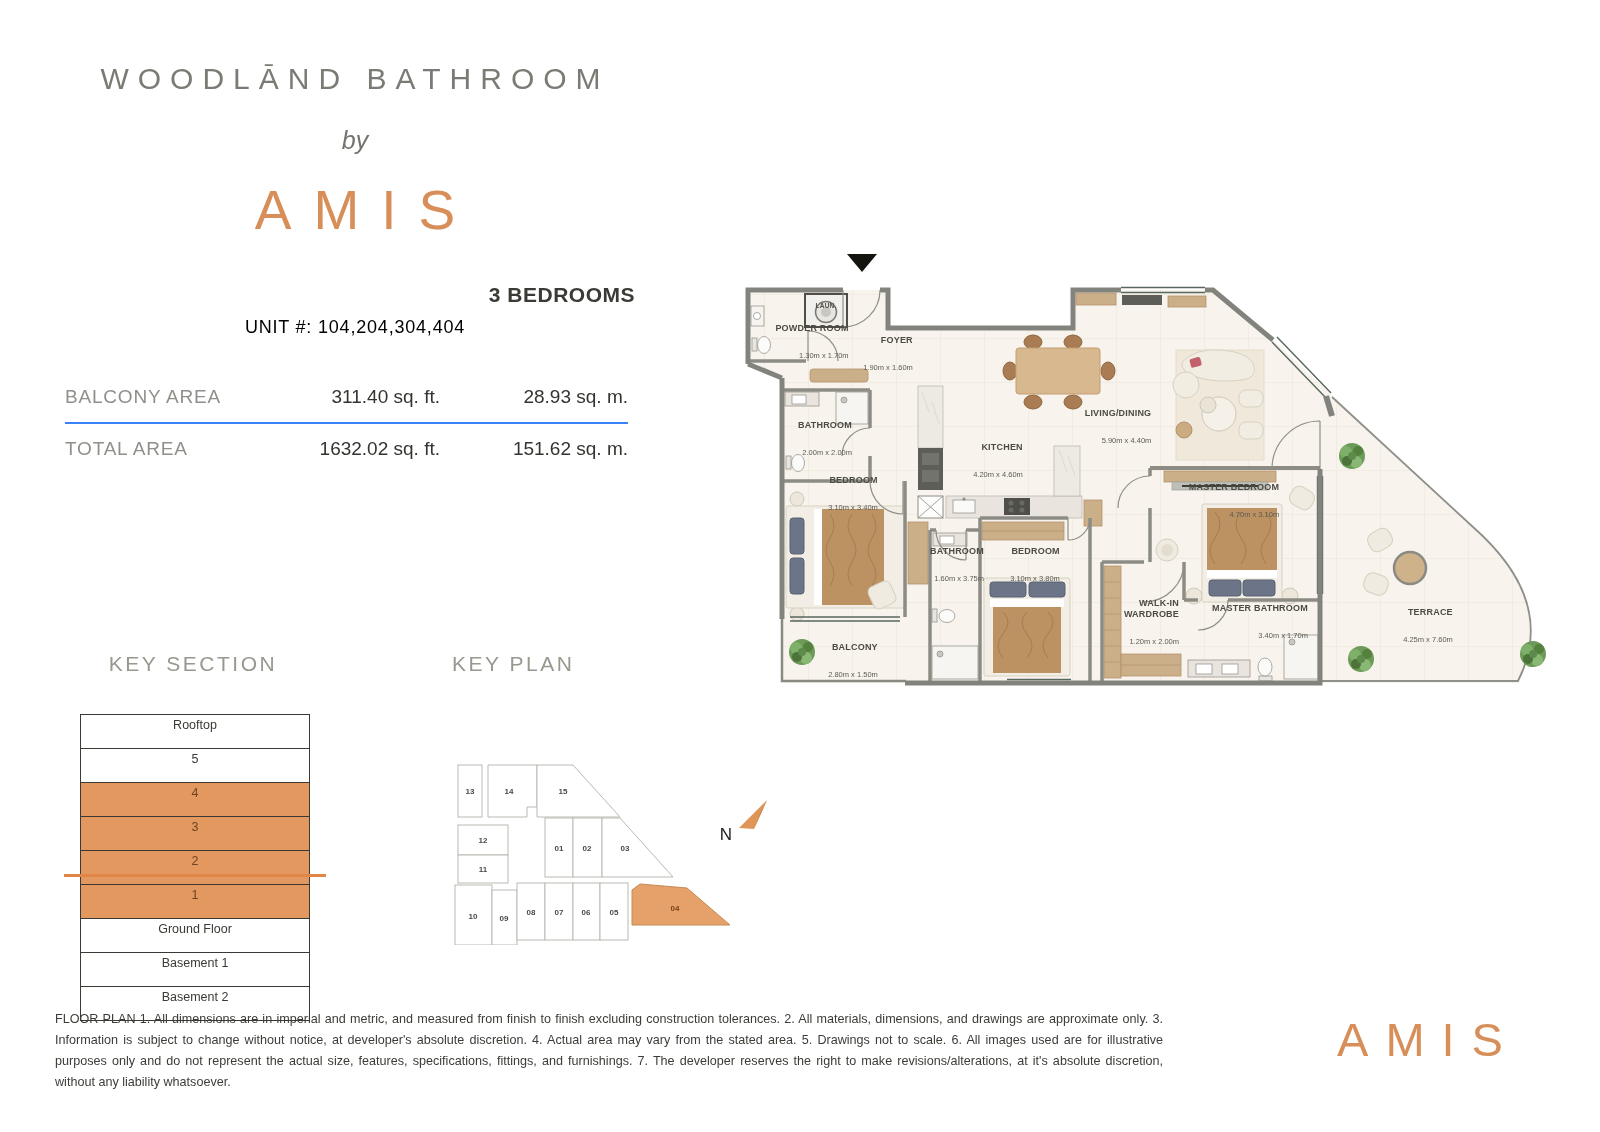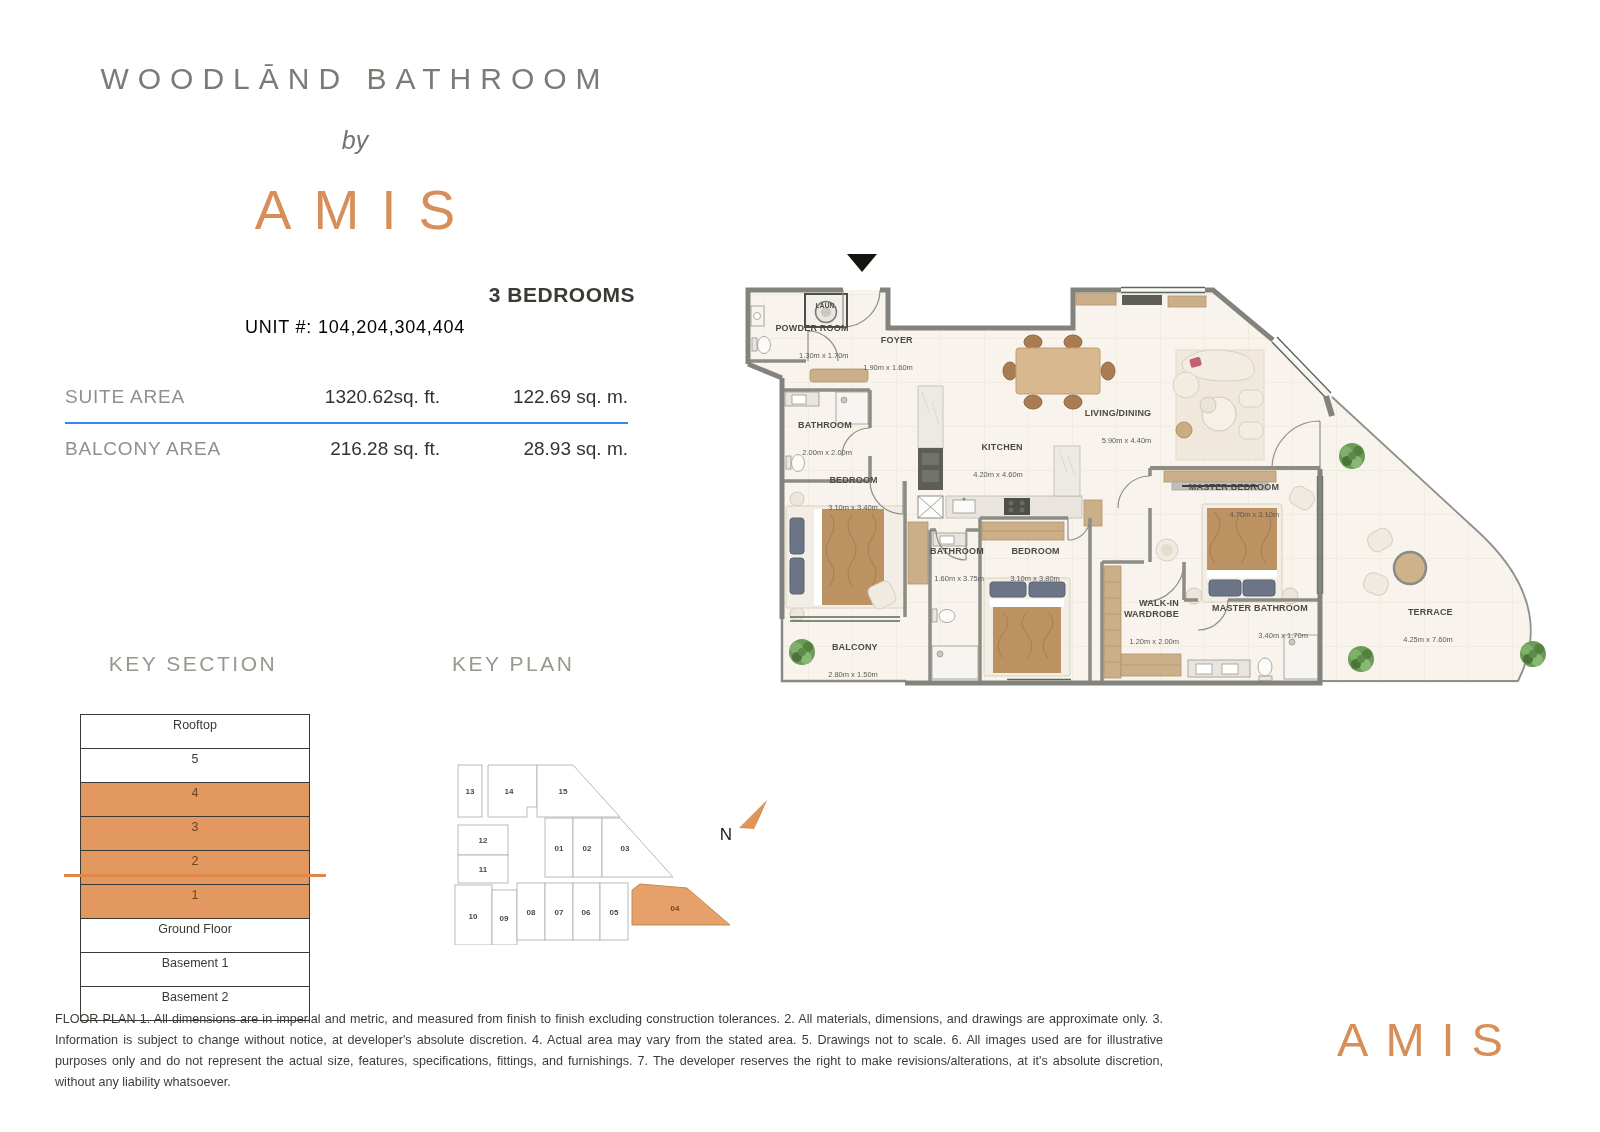--- a/index.html
+++ b/index.html
@@ -55,28 +55,28 @@
 <div>
 
   <div class="abs project-title">WOODLĀND BATHROOM</div>
   <div class="abs by-label">by</div>
   <div class="abs brand-top">AMIS</div>
   <div class="abs unit-type">3 BEDROOMS</div>
   <div class="abs unit-numbers">UNIT #: 104,204,304,404</div>
 
   <div class="abs areas">
     <div class="area-row">
-      <span class="area-label">SUITE AREA</span>
-      <span class="area-imperial">1320.62sq. ft.</span>
-      <span class="area-metric">122.69 sq. m.</span>
+      <span class="area-label">BALCONY AREA</span>
+      <span class="area-imperial">311.40 sq. ft.</span>
+      <span class="area-metric">28.93 sq. m.</span>
     </div>
     <div class="area-row">
-      <span class="area-label">BALCONY AREA</span>
-      <span class="area-imperial">216.28 sq. ft.</span>
-      <span class="area-metric">28.93 sq. m.</span>
+      <span class="area-label">TOTAL AREA</span>
+      <span class="area-imperial">1632.02 sq. ft.</span>
+      <span class="area-metric">151.62 sq. m.</span>
     </div>
   </div>
 
   <div class="abs plan">
     <svg width="840" height="450" viewBox="0 0 840 450">
       <defs>
         <pattern id="tilegrid" width="44" height="44" patternUnits="userSpaceOnUse">
           <path d="M44,0 H0 V44" fill="none" stroke="#EAE3D7" stroke-width="1"></path>
         </pattern>
         <g id="plant">

